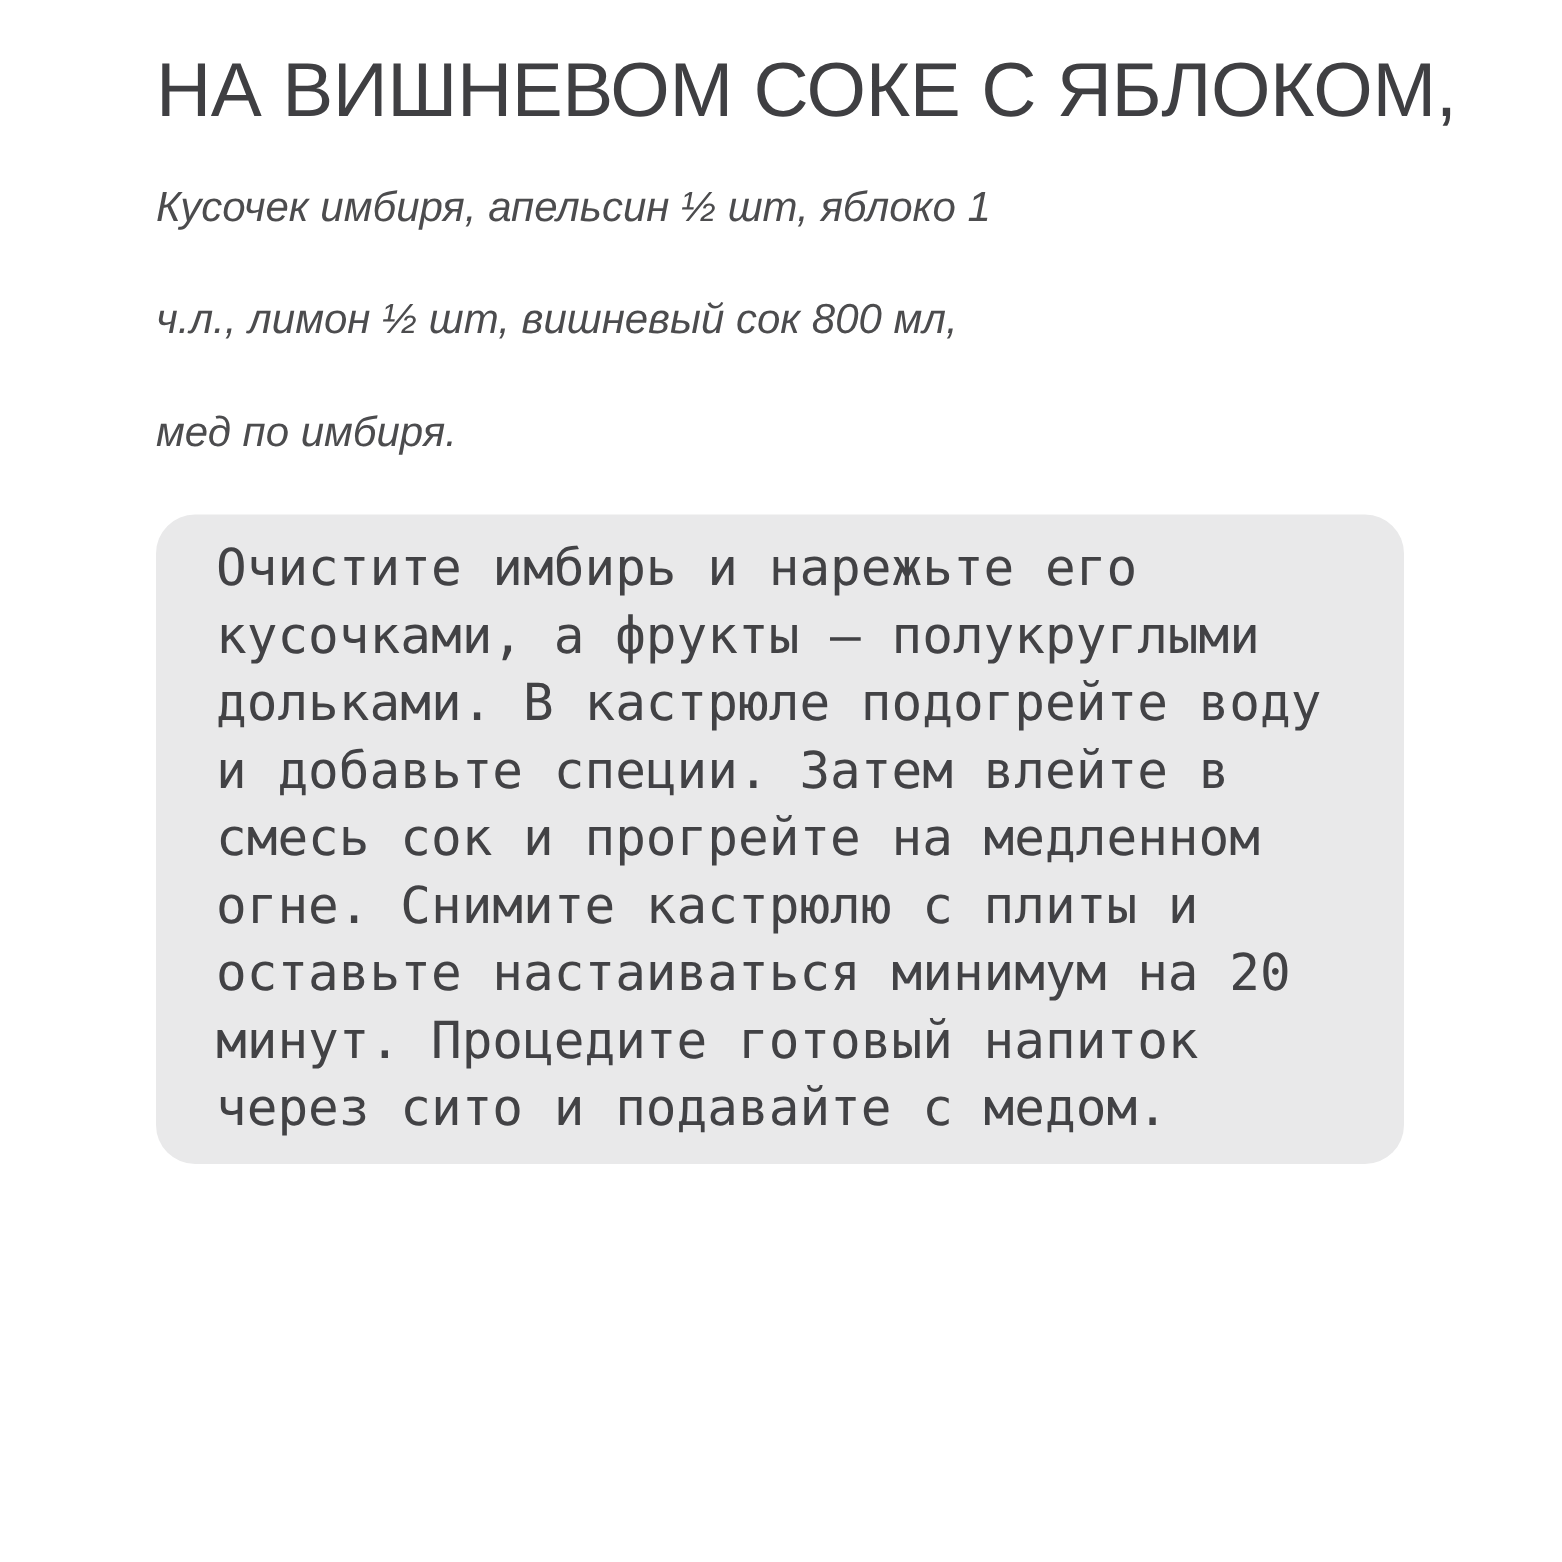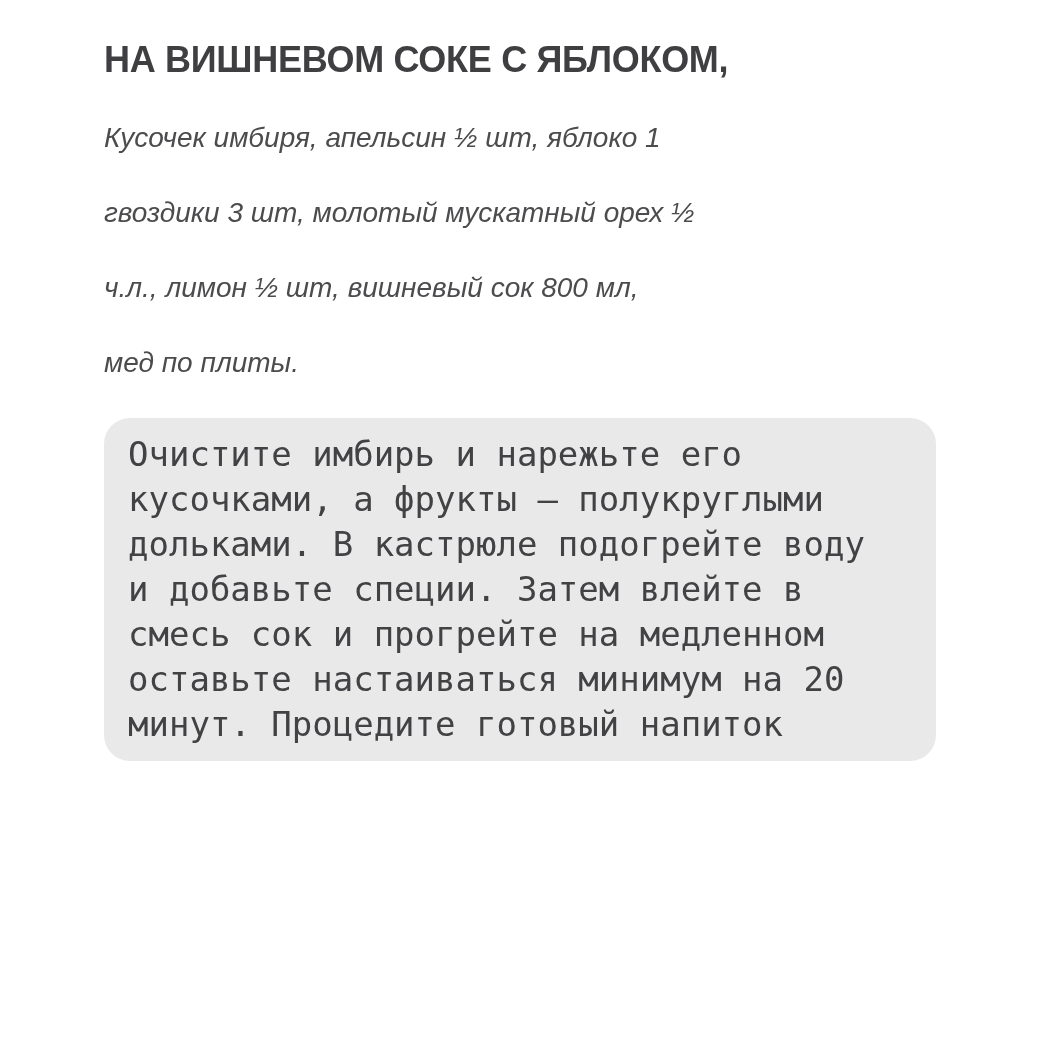--- a/index.html
+++ b/index.html
@@ -17,22 +17,22 @@
     overflow: hidden;
     font-family: "Liberation Sans", sans-serif;
   }
   .page {
     width: 1041px;
     height: 1041px;
     padding: 0 100px 0 104px;
   }
   .recipe-title {
     margin-top: 24px;
-    font-size: 36px;
-    font-weight: bold;
+    font-size: 51px;
+    font-weight: normal;
     line-height: 72px;
     letter-spacing: -0.3px;
     color: var(--title-text);
   }
   .recipe-title .line {
     display: block;
     white-space: nowrap;
   }
   .ingredients {
     margin-top: 4px;
@@ -43,21 +43,21 @@
   }
   .ingredients .line {
     display: block;
     white-space: nowrap;
   }
   .instructions-box {
     margin-top: 18px;
     width: 832px;
     background: var(--instructions-bg);
     border-radius: 26px;
-    padding: 14px 24px;
+    padding: 14px 40px;
     font-family: "DejaVu Sans Mono", "Liberation Mono", monospace;
     font-size: 34px;
     line-height: 45px;
     color: var(--instructions-text);
   }
   .instructions-box .line {
     display: block;
     white-space: nowrap;
   }
 </style>
@@ -65,28 +65,29 @@
 <body>
 
 <div class="page">
 
   <h1 class="recipe-title">
     <span class="line">НА ВИШНЕВОМ СОКЕ С ЯБЛОКОМ,</span>
   </h1>
 
   <p class="ingredients">
     <span class="line">Кусочек имбиря, апельсин ½ шт, яблоко 1</span>
-    <span class="line">гвоздики 3 шт, молотый мускатный орех ½</span>
     <span class="line">ч.л., лимон ½ шт, вишневый сок 800 мл,</span>
-    <span class="line">мед по плиты.</span>
+    <span class="line">мед по имбиря.</span>
   </p>
 
   <div class="instructions-box">
     <span class="line">Очистите имбирь и нарежьте его</span>
     <span class="line">кусочками, а фрукты — полукруглыми</span>
     <span class="line">дольками. В кастрюле подогрейте воду</span>
     <span class="line">и добавьте специи. Затем влейте в</span>
     <span class="line">смесь сок и прогрейте на медленном</span>
+    <span class="line">огне. Снимите кастрюлю с плиты и</span>
     <span class="line">оставьте настаиваться минимум на 20</span>
     <span class="line">минут. Процедите готовый напиток</span>
+    <span class="line">через сито и подавайте с медом.</span>
   </div>
 
 </div>
 
 </body></html>

